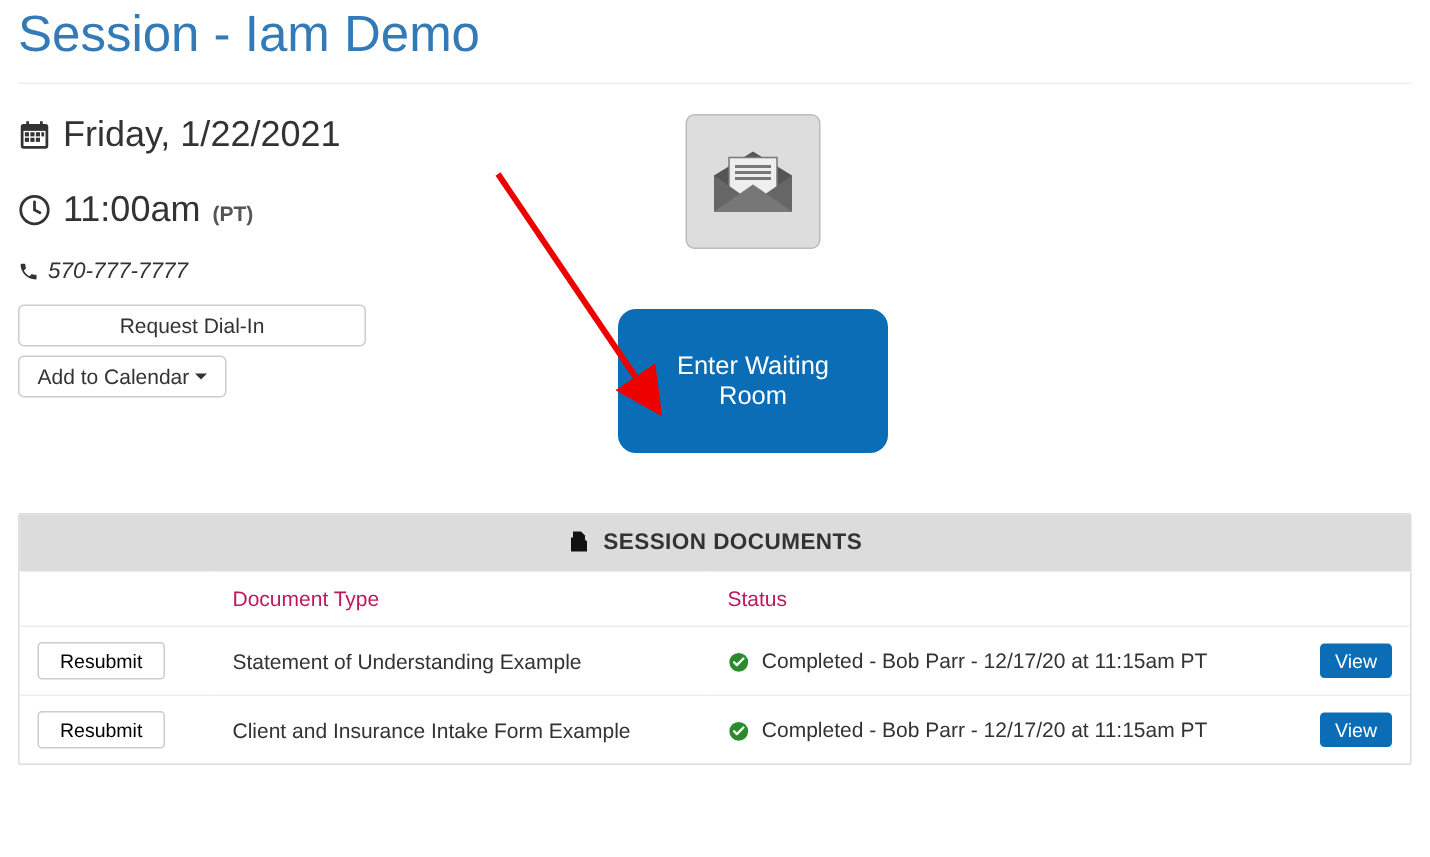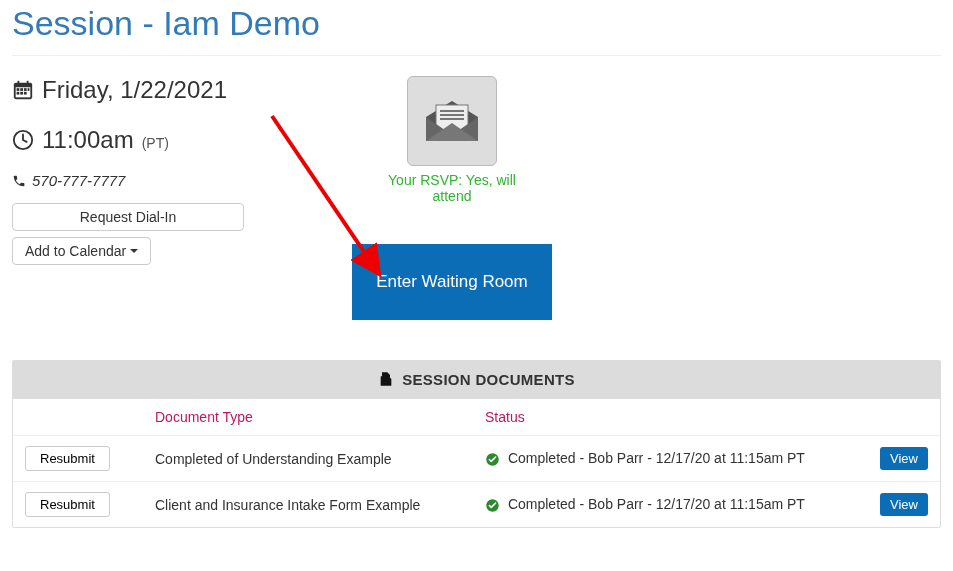--- a/index.html
+++ b/index.html
@@ -18,20 +18,21 @@
     margin: 4px 0 12px 0;
   }
   hr.rule {
     border: none;
     border-top: 1px solid #eee;
     margin: 0 0 20px 0;
   }
   .top-area {
     display: flex;
     align-items: flex-start;
+    gap: 60px;
     position: relative;
   }
   .left-col { width: 340px; }
   .center-col { text-align: center; position: relative;}
   .date-line {
     font-size: 24px;
     font-weight: 500;
     display: flex;
     align-items: center;
     gap: 8px;
@@ -40,21 +41,21 @@
   .time-line {
     font-size: 24px;
     font-weight: 500;
     display: flex;
     align-items: baseline;
     gap: 8px;
     margin-bottom: 18px;
   }
   .tz {
     font-size: 14px;
-    font-weight: 400;
+    font-weight: 700;
     color: #555;
     text-align: center;
   }
   .phone-line {
     font-size: 15px;
     display: flex;
     align-items: center;
     gap: 6px;
     margin-bottom: 14px;
     font-style: italic;
@@ -93,23 +94,23 @@
     max-width: 140px;
     margin-left:auto; margin-right:auto;
   }
   .enter-btn {
     margin-top: 40px;
     background: #0c6db7;
     color: #fff;
     font-size: 17px;
     padding: 28px 22px;
     border: none;
-    border-radius: 0;
+    border-radius: 12px;
     cursor: pointer;
-    width: 200px;
+    width: 180px;
   }
   .arrow-svg {
     position:absolute;
     left: -90px;
     top: 30px;
     pointer-events:none;
   }
   
   .docs-panel {
     margin-top: 40px;
@@ -230,21 +231,20 @@
       <svg width="60" height="48" viewBox="0 0 60 48">
         <path d="M4 20 L30 4 L56 20 V44 H4 Z" fill="#555"></path>
         <rect x="14" y="8" width="32" height="26" fill="#eee" stroke="#777"></rect>
         <line x1="18" y1="14" x2="42" y2="14" stroke="#777" stroke-width="2"></line>
         <line x1="18" y1="18" x2="42" y2="18" stroke="#777" stroke-width="2"></line>
         <line x1="18" y1="22" x2="42" y2="22" stroke="#777" stroke-width="2"></line>
         <path d="M4 20 L30 38 L56 20 V44 H4 Z" fill="#666"></path>
         <path d="M4 44 L30 26 L56 44 Z" fill="#777"></path>
       </svg>
     </div>
-    <div class="rsvp-text">Your RSVP: Yes, will attend</div>
 
     <button class="enter-btn">Enter Waiting Room</button>
   </div>
 </div>
 
 <div class="docs-panel">
   <div class="docs-header">
     <span class="icon">
       <svg width="16" height="16" viewBox="0 0 24 24">
           <path d="M6 2h8l4 4v4H6z" fill="#111"></path>
@@ -258,21 +258,21 @@
       <tr>
         <th class="col-action"></th>
         <th class="col-type">Document Type</th>
         <th class="col-status">Status</th>
         <th class="col-view"></th>
       </tr>
     </thead>
     <tbody>
       <tr>
         <td><button class="btn-resubmit">Resubmit</button></td>
-        <td>Completed of Understanding Example</td>
+        <td>Statement of Understanding Example</td>
         <td>
           <span class="check-circle">
             <svg width="15" height="15" viewBox="0 0 24 24">
                 <circle cx="12" cy="12" r="10" fill="#2b8a2b"></circle>
                 <path d="M7 12l3 3 7-7" stroke="#fff" stroke-width="2.5" fill="none" stroke-linecap="round" stroke-linejoin="round"></path>
               </svg>
           </span>
           <span>Completed - Bob Parr - 12/17/20 at 11:15am PT</span>
         </td>
         <td class="col-view"><button class="btn-view">View</button></td>

